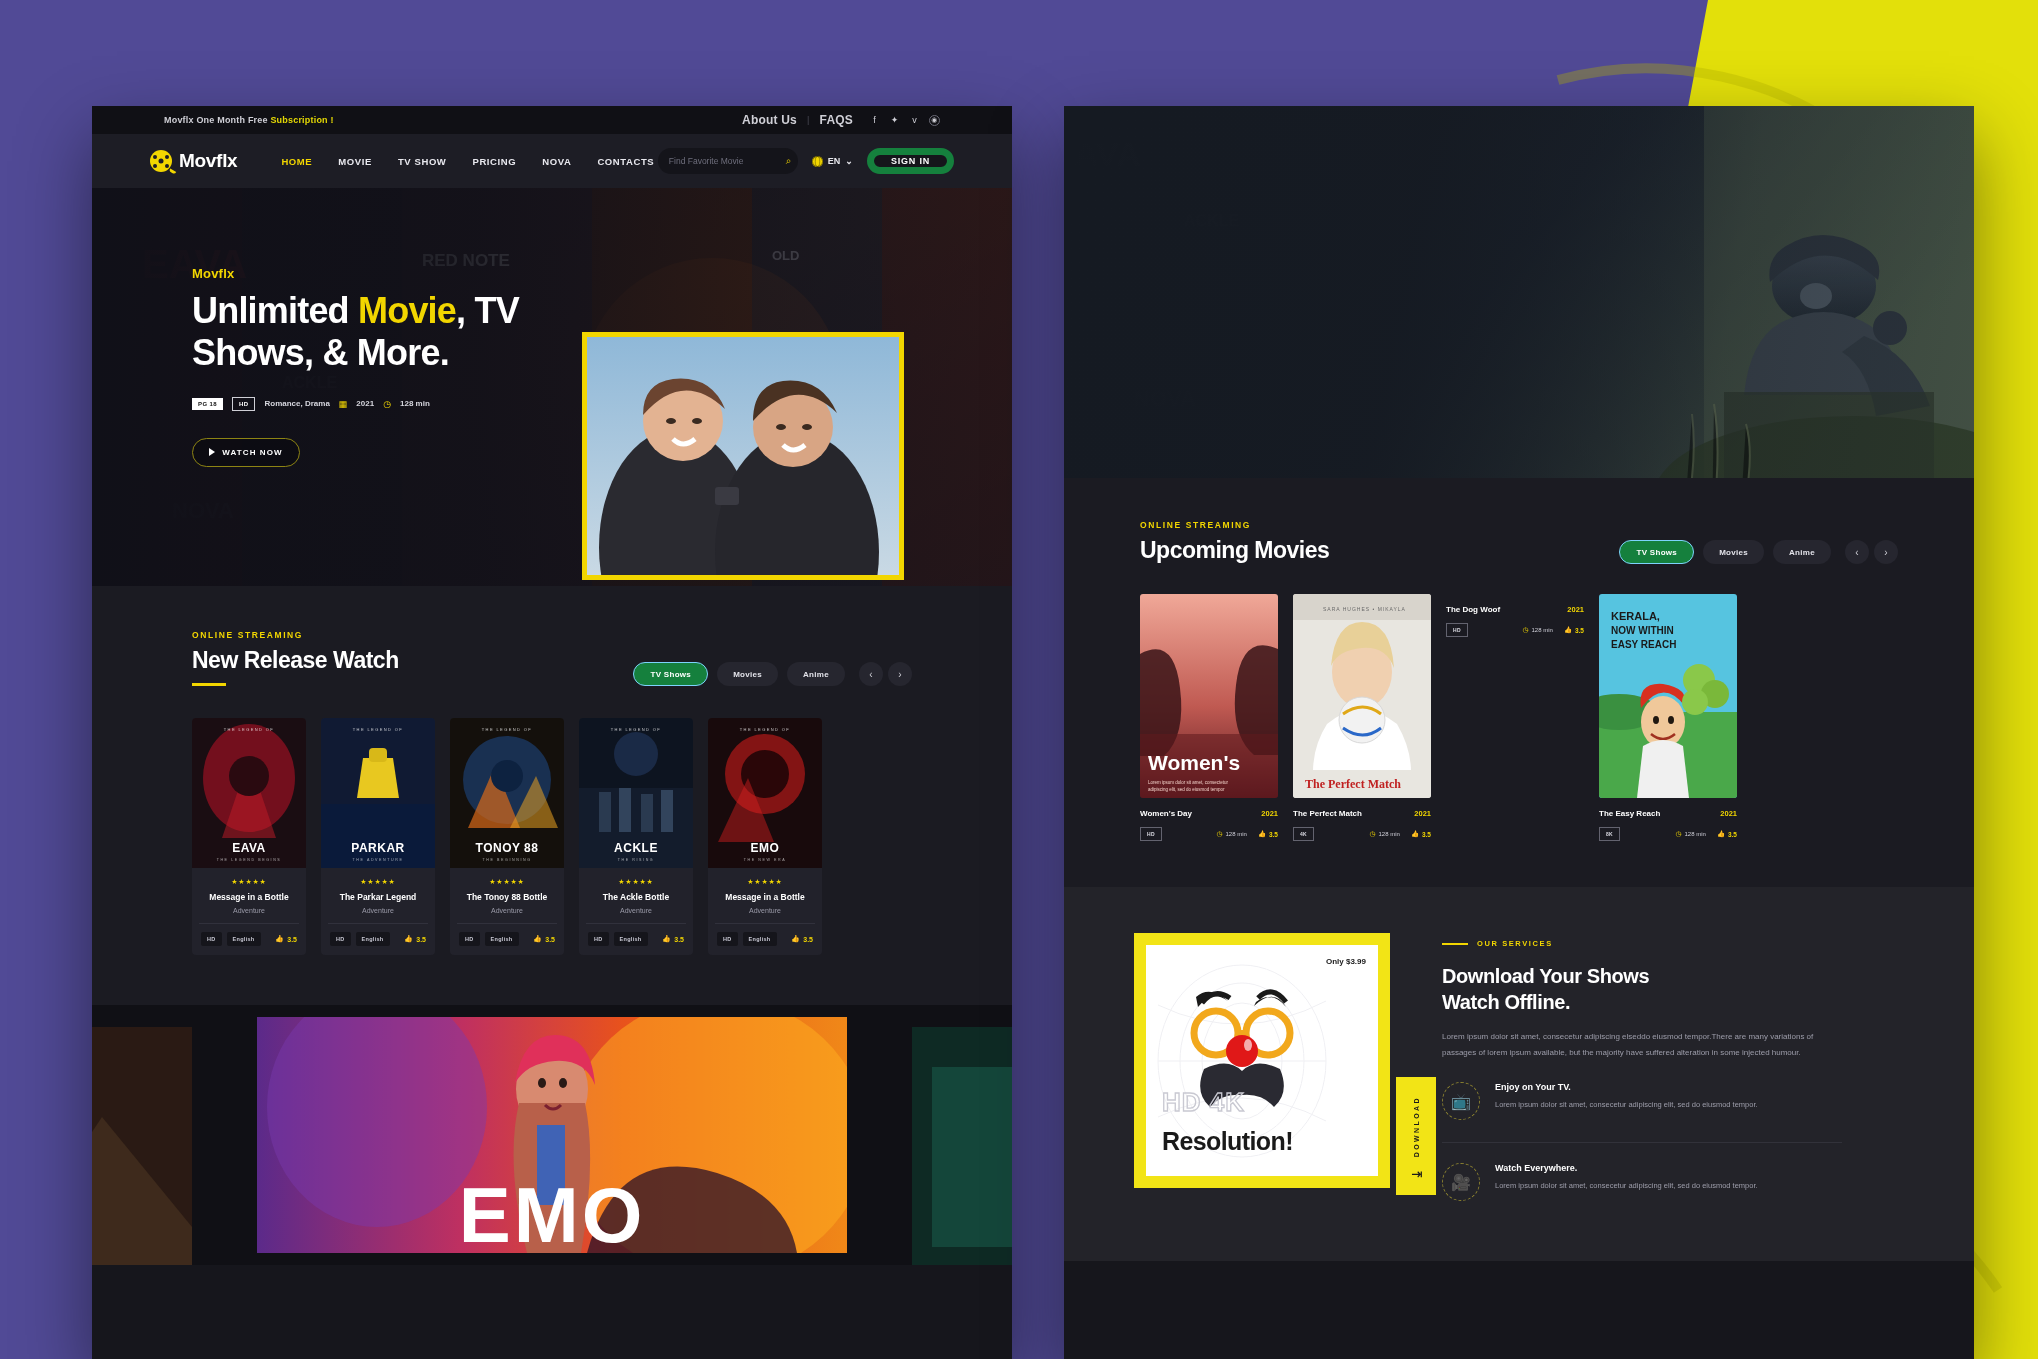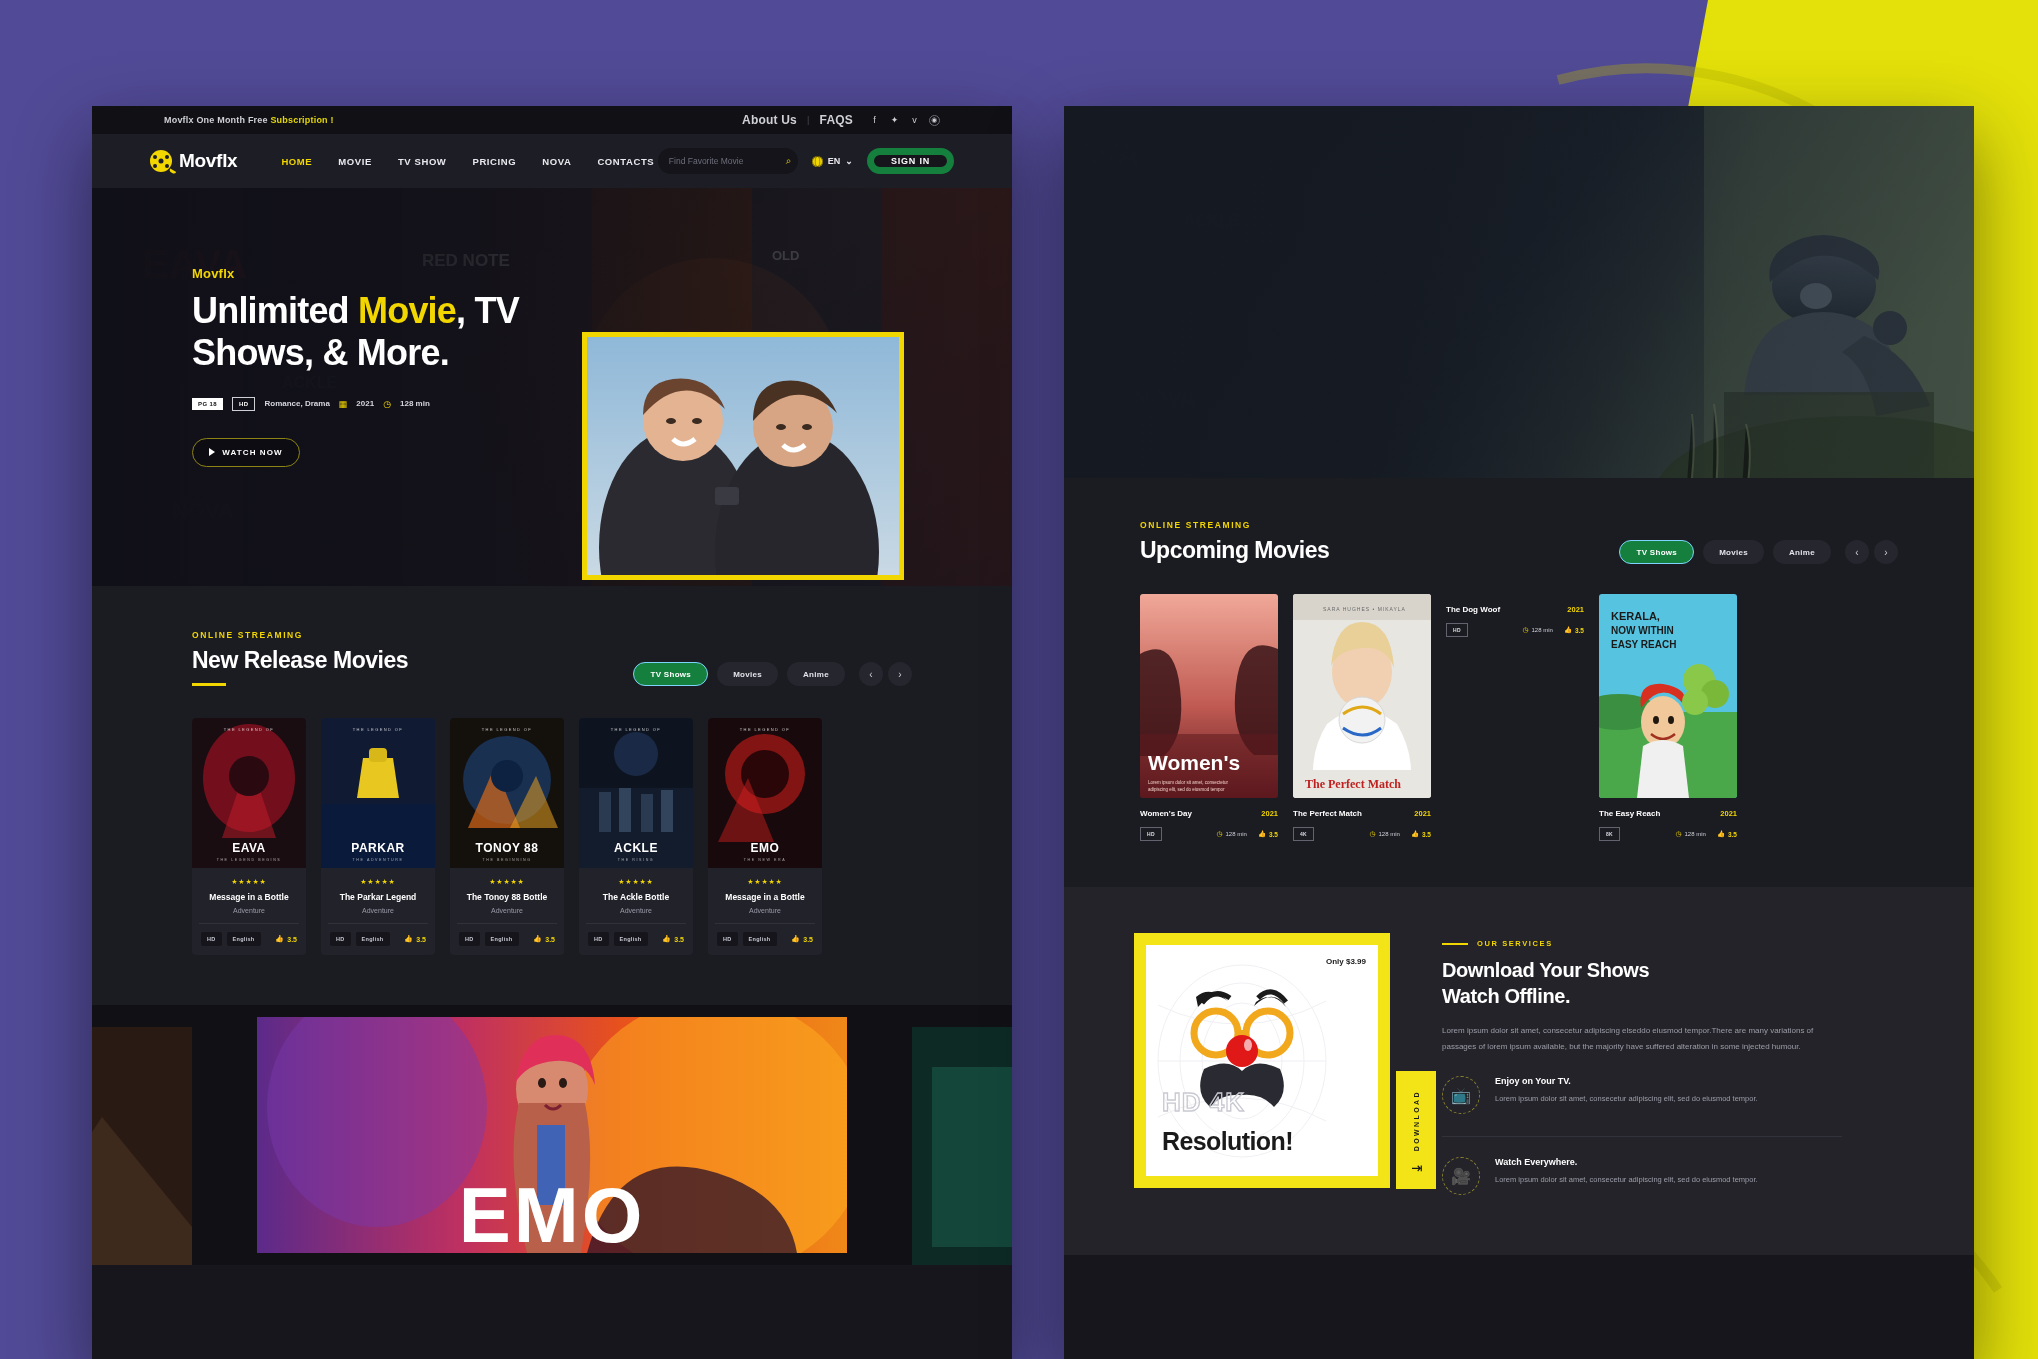--- a/index.html
+++ b/index.html
@@ -227,21 +227,21 @@
     background:#f2e416; display:flex; flex-direction:column; align-items:center;
     justify-content:center; gap:12px;
   }
   .dl-tab span { writing-mode:vertical-rl; transform:rotate(180deg);
                  font-size:7px; font-weight:700; letter-spacing:2.4px; color:#1a1a1a; }
   .svc-right { padding-top:6px; max-width:400px; }
   .svc-kicker { display:flex; align-items:center; gap:9px; }
   .svc-kicker .bar { width:26px; height:2px; background:#f2d600; }
   .svc-kicker .k { color:#f2d600; font-size:7.5px; font-weight:700; letter-spacing:1.6px; }
   .svc h2 { color:#fff; font-size:20px; font-weight:700; line-height:1.3;
-            margin-top:9px; letter-spacing:-.4px; }
+            margin-top:15px; letter-spacing:-.4px; }
   .svc p.lead { color:#9d9daa; font-size:8px; line-height:1.95; margin-top:14px; }
   .feat { display:flex; gap:15px; align-items:flex-start; margin-top:22px; }
   .feat + .feat { border-top:1px solid #32323a; padding-top:20px; }
   .feat-ic {
     width:38px; height:38px; border-radius:50%; border:1px dashed #8a8030;
     display:flex; align-items:center; justify-content:center; flex:none;
     color:#fff; font-size:16px;
   }
   .feat h4 { color:#fff; font-size:9px; font-weight:700; }
   .feat p { color:#9d9daa; font-size:7.5px; line-height:1.85; margin-top:6px; }
@@ -380,21 +380,21 @@
         <path d="M196 108 q10 10 22 0" stroke="#fff" stroke-width="5" fill="none"></path>
         <rect x="128" y="150" width="24" height="18" rx="3" fill="#3a3a42"></rect>
       </svg>
     </div>
   </div>
 
   <div class="section">
     <div class="sec-head">
       <div>
         <div class="kicker">ONLINE STREAMING</div>
-        <div class="sec-title">New Release Movies</div>
+        <div class="sec-title">New Release Watch</div>
         <div class="underline"></div>
       </div>
       <div class="tabs">
         <div class="tab active">TV Shows</div>
         <div class="tab">Movies</div>
         <div class="tab">Anime</div>
         <div class="arrows">
           <div class="arrow">‹</div>
           <div class="arrow">›</div>
         </div>

